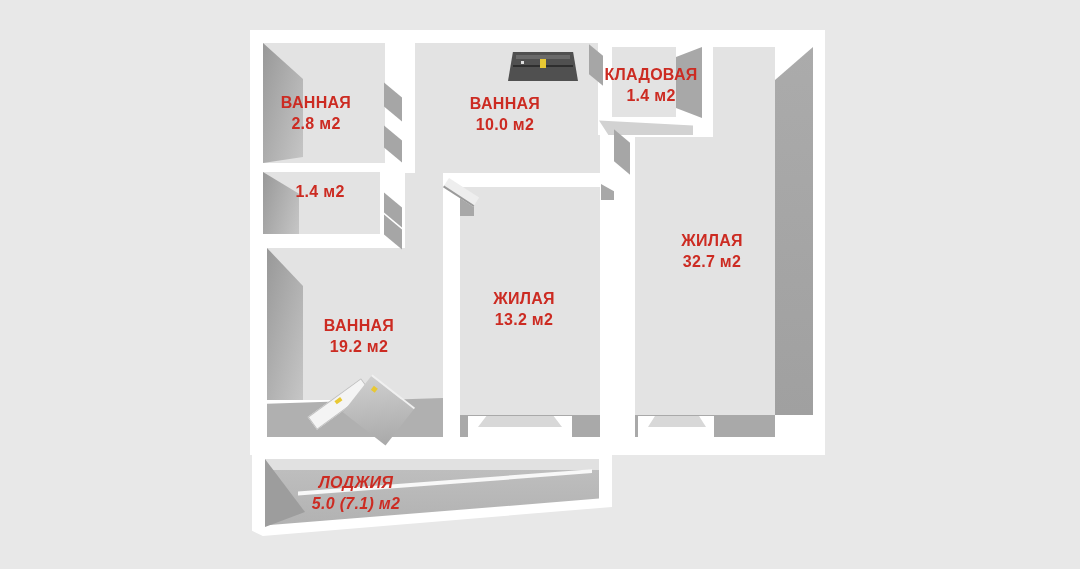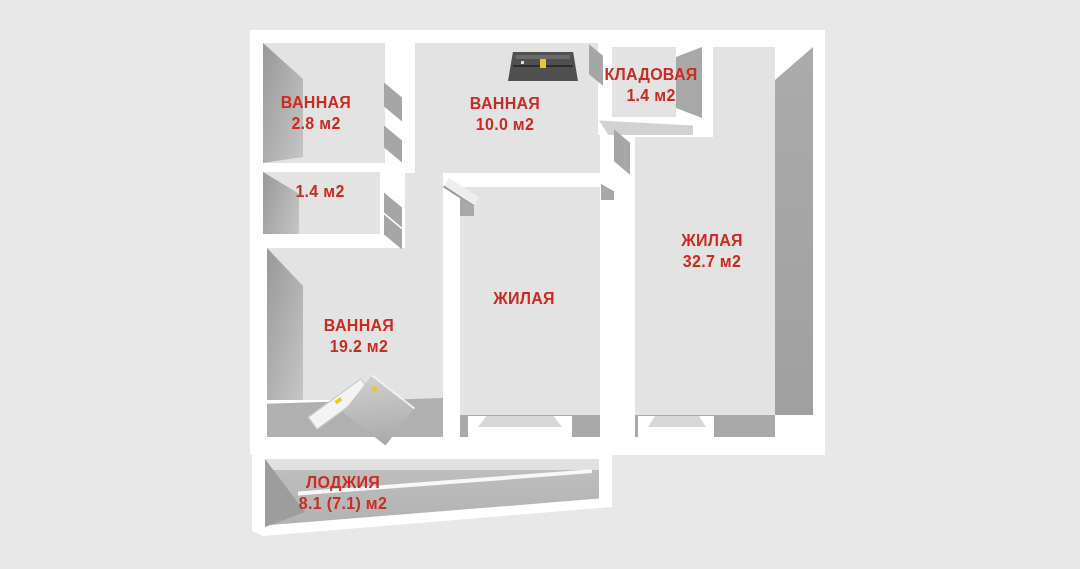--- a/index.html
+++ b/index.html
@@ -98,24 +98,25 @@
   <div class="room-label" style="left:581px;top:64px;width:140px;">
     <div class="room-name">КЛАДОВАЯ</div>
     <div class="room-area">1.4 м2</div>
   </div>
   <div class="room-label" style="left:642px;top:230px;width:140px;">
     <div class="room-name">ЖИЛАЯ</div>
     <div class="room-area">32.7 м2</div>
   </div>
   <div class="room-label" style="left:454px;top:288px;width:140px;">
     <div class="room-name">ЖИЛАЯ</div>
+    <div class="room-area">13.2 м2</div>
   </div>
   <div class="room-label" style="left:289px;top:315px;width:140px;">
     <div class="room-name">ВАННАЯ</div>
     <div class="room-area">19.2 м2</div>
   </div>
-  <div class="room-label" style="left:273px;top:472px;width:140px;">
+  <div class="room-label" style="left:286px;top:472px;width:140px;font-style:italic;">
     <div class="room-name">ЛОДЖИЯ</div>
-    <div class="room-area">8.1 (7.1) м2</div>
+    <div class="room-area">5.0 (7.1) м2</div>
   </div>
 
 
 </div>
 
 </body></html>

